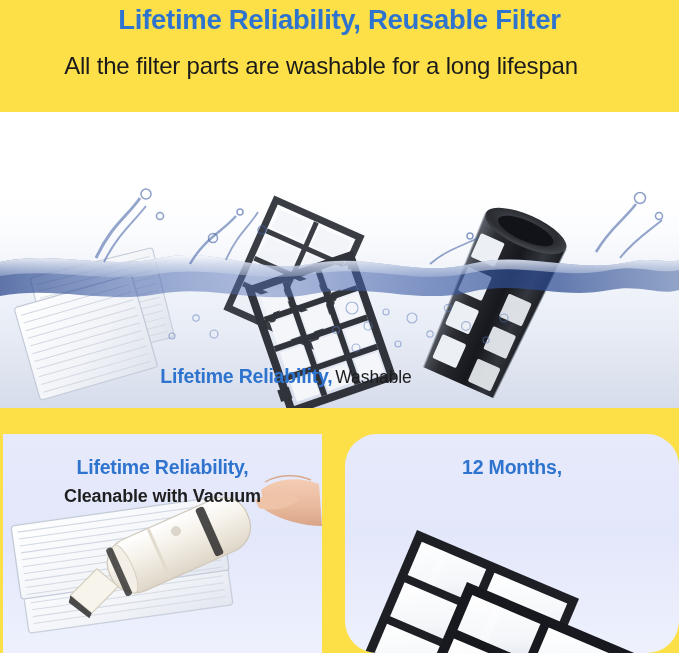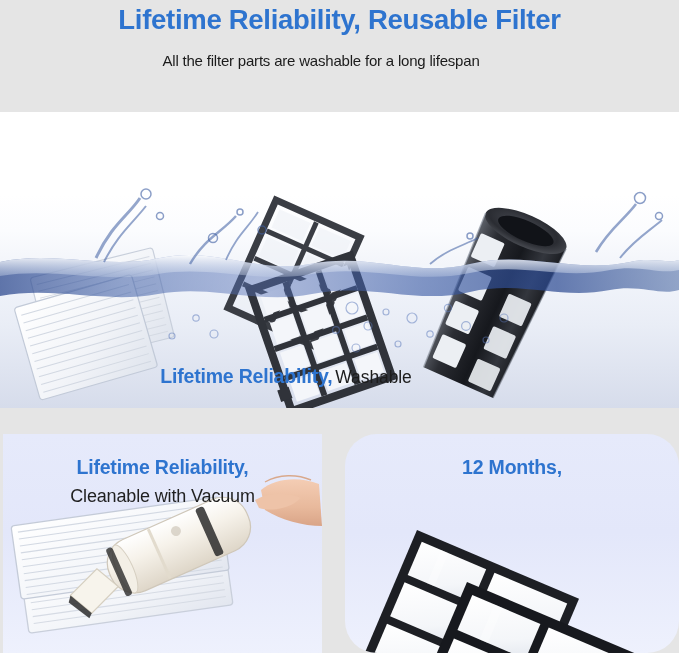--- a/index.html
+++ b/index.html
@@ -12,21 +12,21 @@
     height: 653px;
     overflow: hidden;
     font-family: "Liberation Sans", sans-serif;
     -webkit-font-smoothing: antialiased;
   }
 
   #page {
     position: relative;
     width: 679px;
     height: 653px;
-    background: #e5e5e5;
+    background: #fde047;
   }
 
   
   .headline {
     position: absolute;
     top: 4px;
     left: 0;
     width: 679px;
     text-align: center;
     font-size: 27.5px;
@@ -34,21 +34,21 @@
     letter-spacing: -0.3px;
     color: #2E74CF;
     white-space: nowrap;
   }
   .subhead {
     position: absolute;
     top: 52px;
     left: 0;
     width: 642px;
     text-align: center;
-    font-size: 15px;
+    font-size: 24px;
     font-weight: 400;
     letter-spacing: -0.2px;
     color: #1B1B1B;
     white-space: nowrap;
   }
 
   
   .hero {
     position: absolute;
     top: 112px;
@@ -112,21 +112,21 @@
     letter-spacing: -0.2px;
     white-space: nowrap;
     z-index: 5;
   }
   .card-sub {
     position: absolute;
     left: 0; right: 0;
     top: 52px;
     text-align: center;
     font-size: 18px;
-    font-weight: 400;
+    font-weight: 700;
     color: #1F1F1F;
     letter-spacing: -0.15px;
     white-space: nowrap;
     z-index: 5;
   }
   .card-art { position: absolute; inset: 0; z-index: 2; }
 </style>
 </head>
 <body>
 

